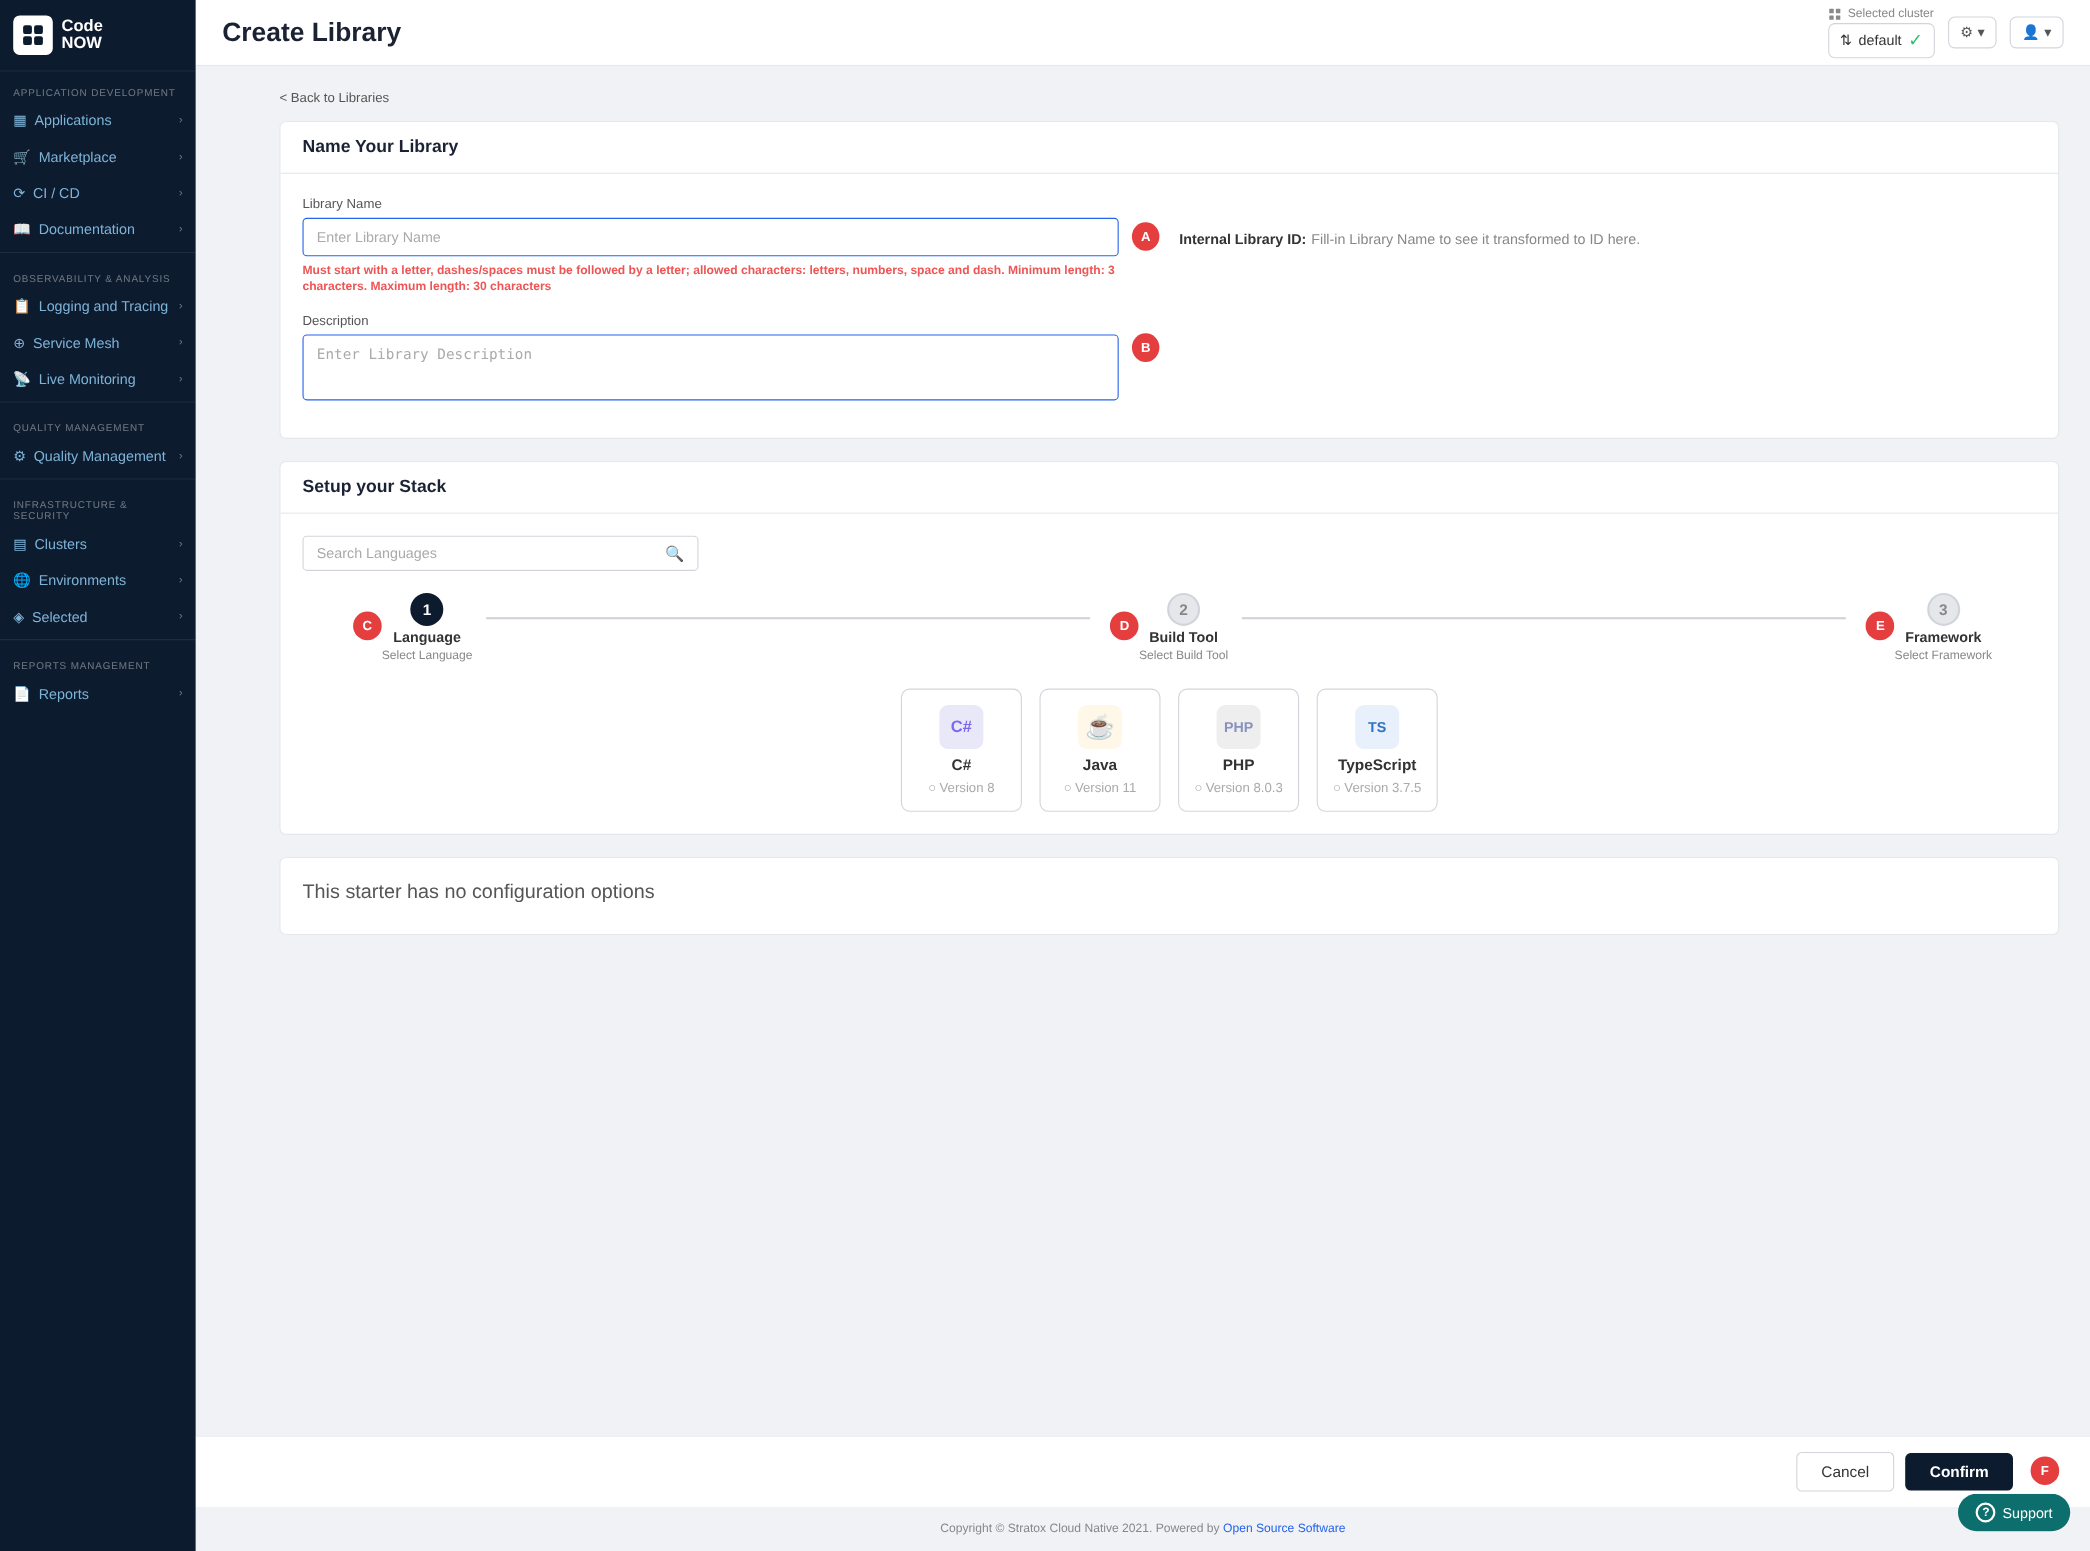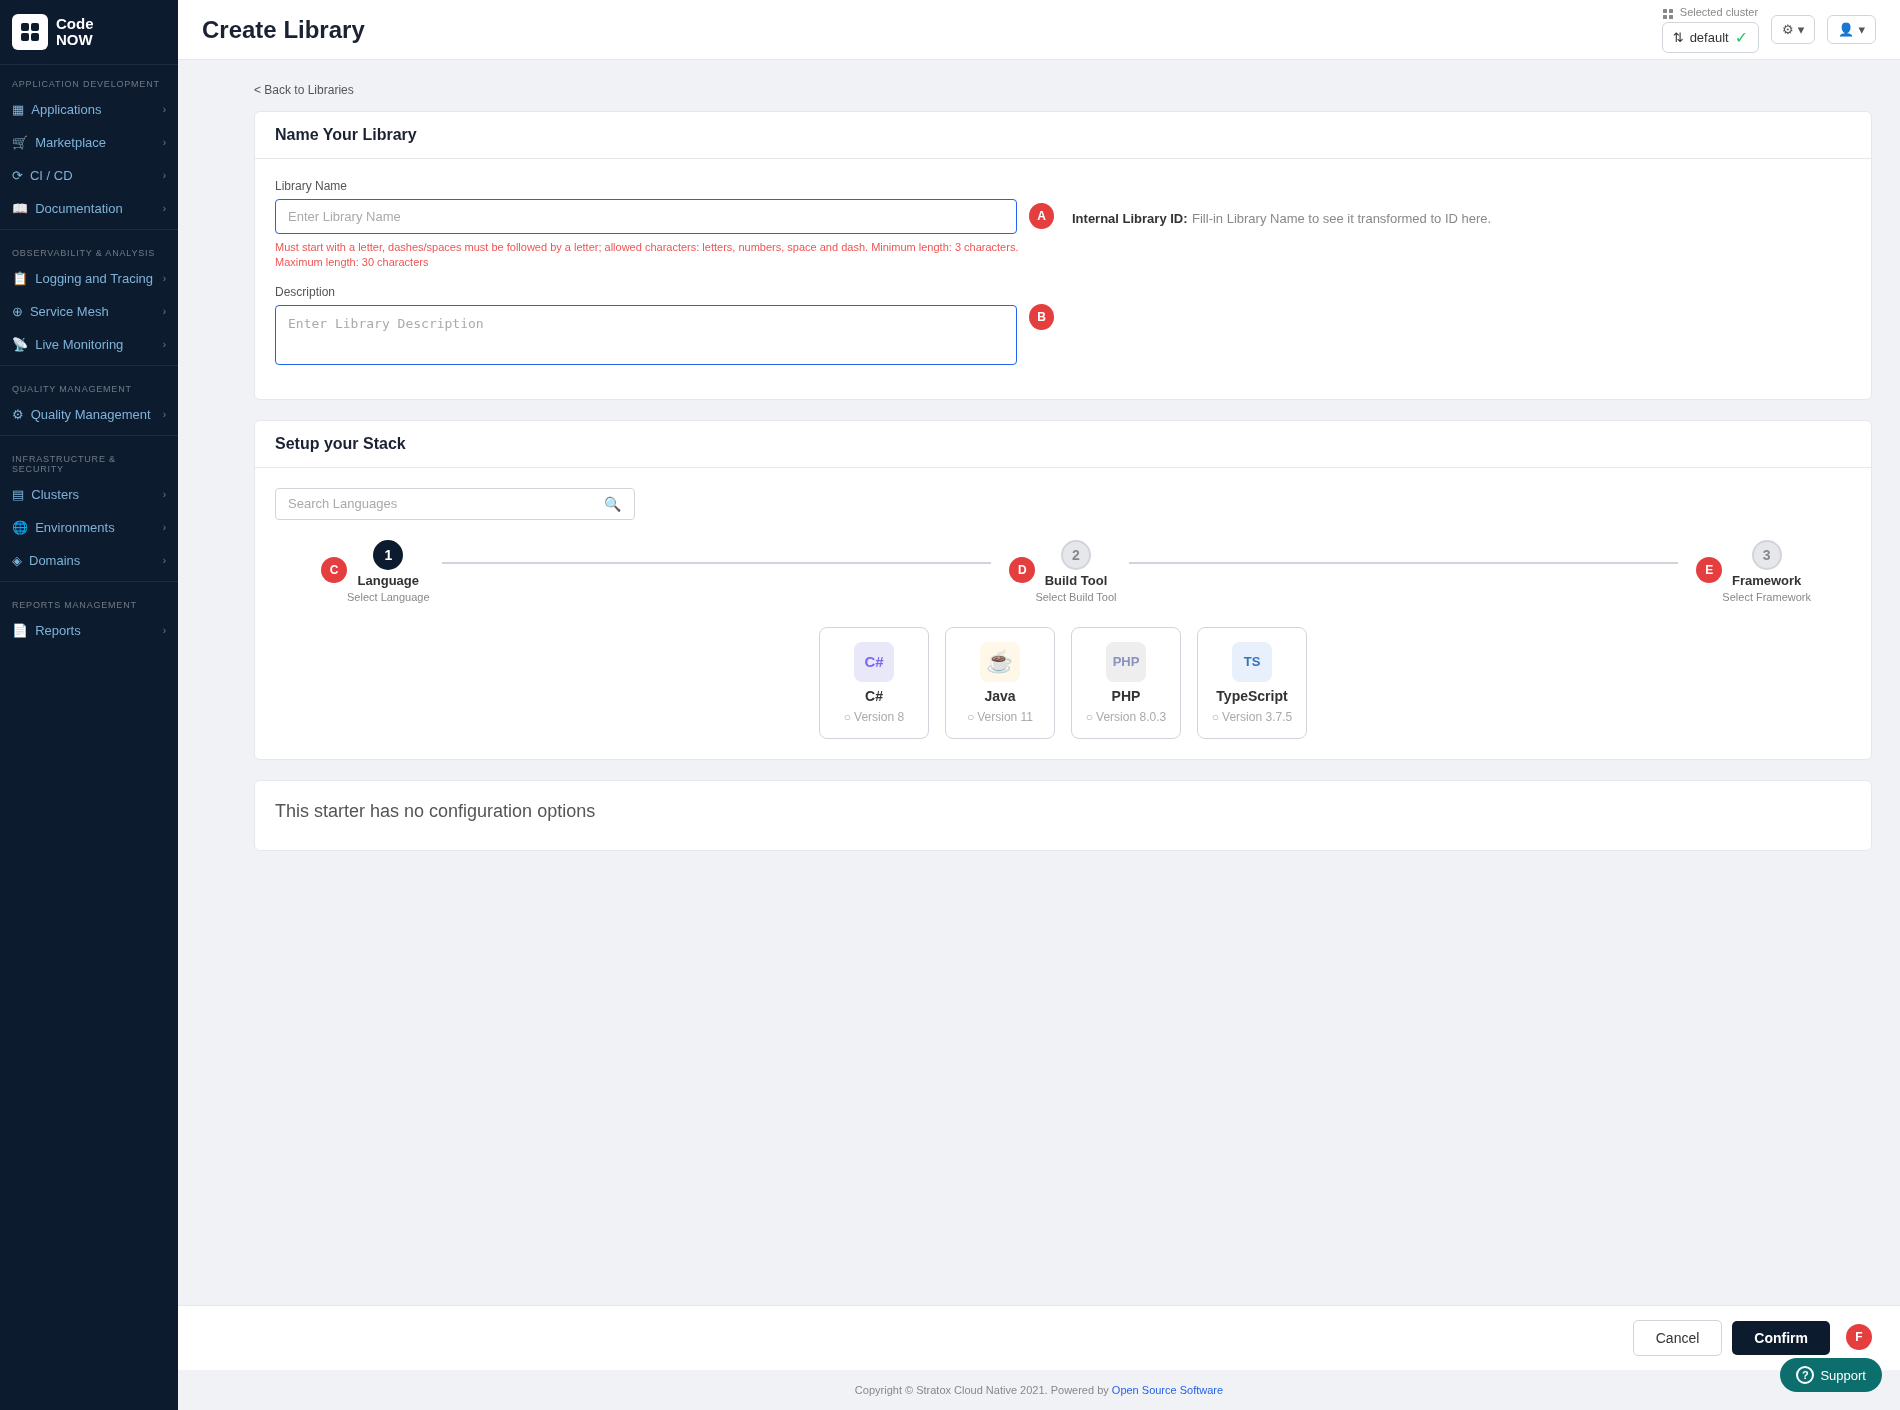--- a/index.html
+++ b/index.html
@@ -112,21 +112,21 @@
     .form-left { flex: 1; }
     .form-right { flex: 1; display: flex; align-items: center; padding-top: 30px; }
     .form-label { font-size: 12px; color: #555; margin-bottom: 6px; font-weight: 500; }
     .form-input {
       width: 100%; padding: 9px 12px;
       border: 1.5px solid #2563eb; border-radius: 4px;
       font-size: 13px; color: #333; outline: none;
       background: #fff;
     }
     .form-input::placeholder { color: #aaa; }
-    .form-hint { font-size: 11px; color: #e55; margin-top: 6px; line-height: 1.4; }
+    .form-hint { font-size: 11px; color: #e55; margin-top: 6px; line-height: 1.4; font-weight: bold; }
     .form-textarea {
       width: 100%; padding: 10px 12px;
       border: 1.5px solid #2563eb; border-radius: 4px;
       font-size: 13px; color: #333; outline: none; resize: none; height: 60px;
       background: #fff;
     }
     .form-textarea::placeholder { color: #aaa; }
     .internal-id-label { font-size: 13px; font-weight: 600; color: #333; }
     .internal-id-value { font-size: 13px; color: #888; }
     .field-group { margin-bottom: 14px; }
@@ -312,21 +312,21 @@
   <div class="sidebar-item">
     <div class="item-left">
       <span>🌐</span>
       <span>Environments</span>
     </div>
     <span class="chevron">›</span>
   </div>
   <div class="sidebar-item">
     <div class="item-left">
       <span>◈</span>
-      <span>Domains</span>
+      <span>Selected</span>
     </div>
     <span class="chevron">›</span>
   </div>
 
   <hr class="sidebar-divider">
 
   <div class="sidebar-section-label">REPORTS MANAGEMENT</div>
   <div class="sidebar-item">
     <div class="item-left">
       <span>📄</span>

